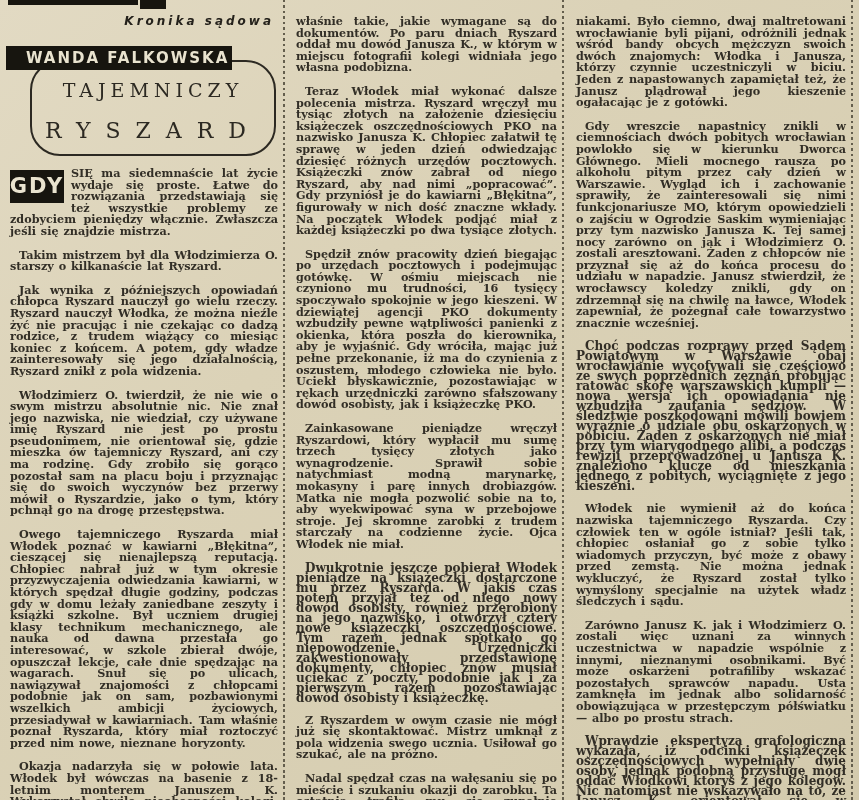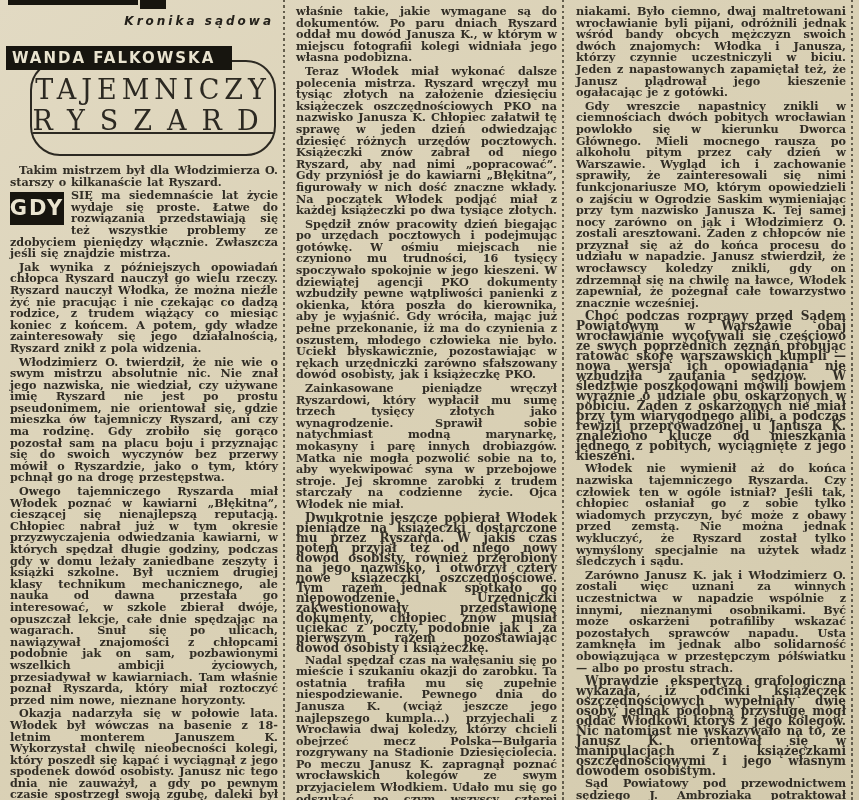--- a/index.html
+++ b/index.html
@@ -23,29 +23,29 @@
     font-family:"DejaVu Sans", sans-serif; font-weight:bold; font-style:italic;
     font-size:12px; letter-spacing:3px; color:#24211b;
   }
   .headbox{position:relative; height:108px; margin-bottom:9px;}
   .roundframe{
     position:absolute; left:20px; right:2px; top:12px; bottom:0;
     border:2px solid #2c2922; border-radius:30px;
   }
   .byline{
     position:absolute; left:-4px; top:-2px; width:226px; height:24px;
-    background:#17150f; color:#e9e3cf; box-sizing:border-box; padding-left:6px;
+    background:#17150f; color:#e9e3cf; box-sizing:border-box; padding-left:20px;
     font-family:"DejaVu Sans", sans-serif; font-weight:bold; font-size:15px;
     letter-spacing:2px; line-height:24px;
   }
   .title{position:absolute; left:20px; right:2px; top:27px; text-align:center; color:#2c2922;}
-  .t1{font-size:27px; letter-spacing:5px; line-height:30px;}
-  .t2{font-size:27px; letter-spacing:15px; line-height:30px; margin-top:1px;text-decoration:underline;}
+  .t1{font-size:19px; letter-spacing:5px; line-height:30px;}
+  .t2{font-size:22px; letter-spacing:15px; line-height:30px; margin-top:11px;}
   .paras p{
-    margin:2px 0 2px 0; text-align:justify;
+    margin:12px 0 2px 0; text-align:justify;
     font-size:11.2px; line-height:11.6px; font-weight:bold;
     text-indent:9px; word-spacing:1px;
   }
   .paras p.noindent{text-indent:0;}
   .paras p.small{font-size:12px; line-height:10px; word-spacing:0.5px;}
   .dropcap{
     float:left; width:54px; height:33px; margin:2px 7px 1px 0;
     background:#17150f; color:#e9e3cf;
     font-family:"DejaVu Sans", sans-serif; font-weight:bold; font-size:21px;
     letter-spacing:2px; display:flex; align-items:center; justify-content:center;
@@ -67,36 +67,37 @@
     <div class="kicker">Kronika sądowa</div>
     <div class="headbox">
       <div class="roundframe"></div>
       <div class="byline">WANDA FALKOWSKA</div>
       <div class="title">
         <div class="t1">TAJEMNICZY</div>
         <div class="t2">RYSZARD</div>
       </div>
     </div>
     <div class="paras">
+        <p class="normal dropcap-para"><span class="dropcap">GDY</span>SIĘ ma siedemnaście lat życie wydaje się proste. Łatwe do rozwiązania przedstawiają się też wszystkie problemy ze zdobyciem pieniędzy włącznie. Zwłaszcza jeśli się znajdzie mistrza.</p>
         <p class="normal">Takim mistrzem był dla Włodzimierza O. starszy o kilkanaście lat Ryszard.</p>
-        <p class="normal dropcap-para"><span class="dropcap">GDY</span>SIĘ ma siedemnaście lat życie wydaje się proste. Łatwe do rozwiązania przedstawiają się też wszystkie problemy ze zdobyciem pieniędzy włącznie. Zwłaszcza jeśli się znajdzie mistrza.</p>
         <p class="normal">Jak wynika z późniejszych opowiadań chłopca Ryszard nauczył go wielu rzeczy. Ryszard nauczył Włodka, że można nieźle żyć nie pracując i nie czekając co dadzą rodzice, z trudem wiążący co miesiąc koniec z końcem. A potem, gdy władze zainteresowały się jego działalnością, Ryszard znikł z pola widzenia.</p>
         <p class="normal">Włodzimierz O. twierdził, że nie wie o swym mistrzu absolutnie nic. Nie znał jego nazwiska, nie wiedział, czy używane imię Ryszard nie jest po prostu pseudonimem, nie orientował się, gdzie mieszka ów tajemniczy Ryszard, ani czy ma rodzinę. Gdy zrobiło się gorąco pozostał sam na placu boju i przyznając się do swoich wyczynów bez przerwy mówił o Ryszardzie, jako o tym, który pchnął go na drogę przestępstwa.</p>
         <p class="normal">Owego tajemniczego Ryszarda miał Włodek poznać w kawiarni „Błękitna”, cieszącej się nienajlepszą reputacją. Chłopiec nabrał już w tym okresie przyzwyczajenia odwiedzania kawiarni, w których spędzał długie godziny, podczas gdy w domu leżały zaniedbane zeszyty i książki szkolne. Był uczniem drugiej klasy technikum mechanicznego, ale nauka od dawna przestała go interesować, w szkole zbierał dwóje, opuszczał lekcje, całe dnie spędzając na wagarach. Snuł się po ulicach, nawiązywał znajomości z chłopcami podobnie jak on sam, pozbawionymi wszelkich ambicji życiowych, przesiadywał w kawiarniach. Tam właśnie poznał Ryszarda, który miał roztoczyć przed nim nowe, nieznane horyzonty.</p>
         <p class="normal">Okazja nadarzyła się w połowie lata. Włodek był wówczas na basenie z 18-letnim monterem Januszem K. Wykorzystał chwilę nieobecności kolegi, który poszedł się kąpać i wyciągnął z jego spodenek dowód osobisty. Janusz nic tego dnia nie zauważył, a gdy po pewnym czasie spostrzegł swoją zgubę, daleki był od podejrzewania o kradzież najlepszego kumpla...</p>
       </div>
   </div>
 
   <div class="col col2">
     <div class="paras">
         <p class="normal noindent">właśnie takie, jakie wymagane są do dokumentów. Po paru dniach Ryszard oddał mu dowód Janusza K., w którym w miejscu fotografii kolegi widniała jego własna podobizna.</p>
         <p class="normal">Teraz Włodek miał wykonać dalsze polecenia mistrza. Ryszard wręczył mu tysiąc złotych na założenie dziesięciu książeczek oszczędnościowych PKO na nazwisko Janusza K. Chłopiec załatwił tę sprawę w jeden dzień odwiedzając dziesięć różnych urzędów pocztowych. Książeczki znów zabrał od niego Ryszard, aby nad nimi „popracować”. Gdy przyniósł je do kawiarni „Błękitna”, figurowały w nich dość znaczne wkłady. Na początek Włodek podjąć miał z każdej książeczki po dwa tysiące złotych.</p>
         <p class="normal">Spędził znów pracowity dzień biegając po urzędach pocztowych i podejmując gotówkę. W ośmiu miejscach nie czyniono mu trudności, 16 tysięcy spoczywało spokojnie w jego kieszeni. W dziewiątej agencji PKO dokumenty wzbudziły pewne wątpliwości panienki z okienka, która poszła do kierownika, aby je wyjaśnić. Gdy wróciła, mając już pełne przekonanie, iż ma do czynienia z oszustem, młodego człowieka nie było. Uciekł błyskawicznie, pozostawiając w rękach urzędniczki zarówno sfałszowany dowód osobisty, jak i książeczkę PKO.</p>
         <p class="normal">Zainkasowane pieniądze wręczył Ryszardowi, który wypłacił mu sumę trzech tysięcy złotych jako wynagrodzenie. Sprawił sobie natychmiast modną marynarkę, mokasyny i parę innych drobiazgów. Matka nie mogła pozwolić sobie na to, aby wyekwipować syna w przebojowe stroje. Jej skromne zarobki z trudem starczały na codzienne życie. Ojca Włodek nie miał.</p>
         <p class="small">Dwukrotnie jeszcze pobierał Włodek pieniądze na książeczki dostarczone mu przez Ryszarda. W jakiś czas potem przyjął też od niego nowy dowód osobisty, również przerobiony na jego nazwisko, i otworzył cztery nowe książeczki oszczędnościowe. Tym razem jednak spotkało go niepowodzenie. Urzędniczki zakwestionowały przedstawione dokumenty, chłopiec znów musiał uciekać z poczty, podobnie jak i za pierwszym razem pozostawiając dowód osobisty i książeczkę.</p>
+        <p class="normal">Z Ryszardem w owym czasie nie mógł już się skontaktować. Mistrz umknął z pola widzenia swego ucznia. Usiłował go szukać, ale na próżno.</p>
         <p class="normal">Nadal spędzał czas na wałęsaniu się po mieście i szukaniu okazji do zarobku. Ta ostatnia trafiła mu się zupełnie niespodziewanie. Pewnego dnia do Janusza K. (wciąż jeszcze jego najlepszego kumpla...) przyjechali z Wrocławia dwaj koledzy, którzy chcieli obejrzeć mecz Polska—Bułgaria rozgrywany na Stadionie Dziesięciolecia. Po meczu Janusz K. zapragnął poznać wrocławskich kolegów ze swym przyjacielem Włodkiem. Udało mu się go odszukać, po czym wszyscy czterej rozpoczęli przegląd warszawskich kawiarni przerywany popijaniem pod gołym niebem wina fundowanego przez przybyszów.</p>
       </div>
   </div>
 
   <div class="col col3">
     <div class="paras">
         <p class="normal noindent">niakami. Było ciemno, dwaj maltretowani wrocławianie byli pijani, odróżnili jednak wśród bandy obcych mężczyzn swoich dwóch znajomych: Włodka i Janusza, którzy czynnie uczestniczyli w biciu. Jeden z napastowanych zapamiętał też, że Janusz plądrował jego kieszenie ogałacając je z gotówki.</p>
         <p class="normal">Gdy wreszcie napastnicy znikli w ciemnościach dwóch pobitych wrocławian powlokło się w kierunku Dworca Głównego. Mieli mocnego rausza po alkoholu pitym przez cały dzień w Warszawie. Wygląd ich i zachowanie sprawiły, że zainteresowali się nimi funkcjonariusze MO, którym opowiedzieli o zajściu w Ogrodzie Saskim wymieniając przy tym nazwisko Janusza K. Tej samej nocy zarówno on jak i Włodzimierz O. zostali aresztowani. Żaden z chłopców nie przyznał się aż do końca procesu do udziału w napadzie. Janusz stwierdził, że wrocławscy koledzy znikli, gdy on zdrzemnął się na chwilę na ławce, Włodek zapewniał, że pożegnał całe towarzystwo znacznie wcześniej.</p>
         <p class="small">Choć podczas rozprawy przed Sądem Powiatowym w Warszawie obaj wrocławianie wycofywali się częściowo ze swych poprzednich zeznań próbując ratować skórę warszawskich kumpli — nowa wersja ich opowiadania nie wzbudziła zaufania sędziów. W śledztwie poszkodowani mówili bowiem wyraźnie o udziale obu oskarżonych w pobiciu. Żaden z oskarżonych nie miał przy tym wiarygodnego alibi, a podczas rewizji przeprowadzonej u Janusza K. znaleziono klucze od mieszkania jednego z pobitych, wyciągnięte z jego kieszeni.</p>
         <p class="normal">Włodek nie wymienił aż do końca nazwiska tajemniczego Ryszarda. Czy człowiek ten w ogóle istniał? Jeśli tak, chłopiec osłaniał go z sobie tylko wiadomych przyczyn, być może z obawy przed zemstą. Nie można jednak wykluczyć, że Ryszard został tylko wymyślony specjalnie na użytek władz śledczych i sądu.</p>

